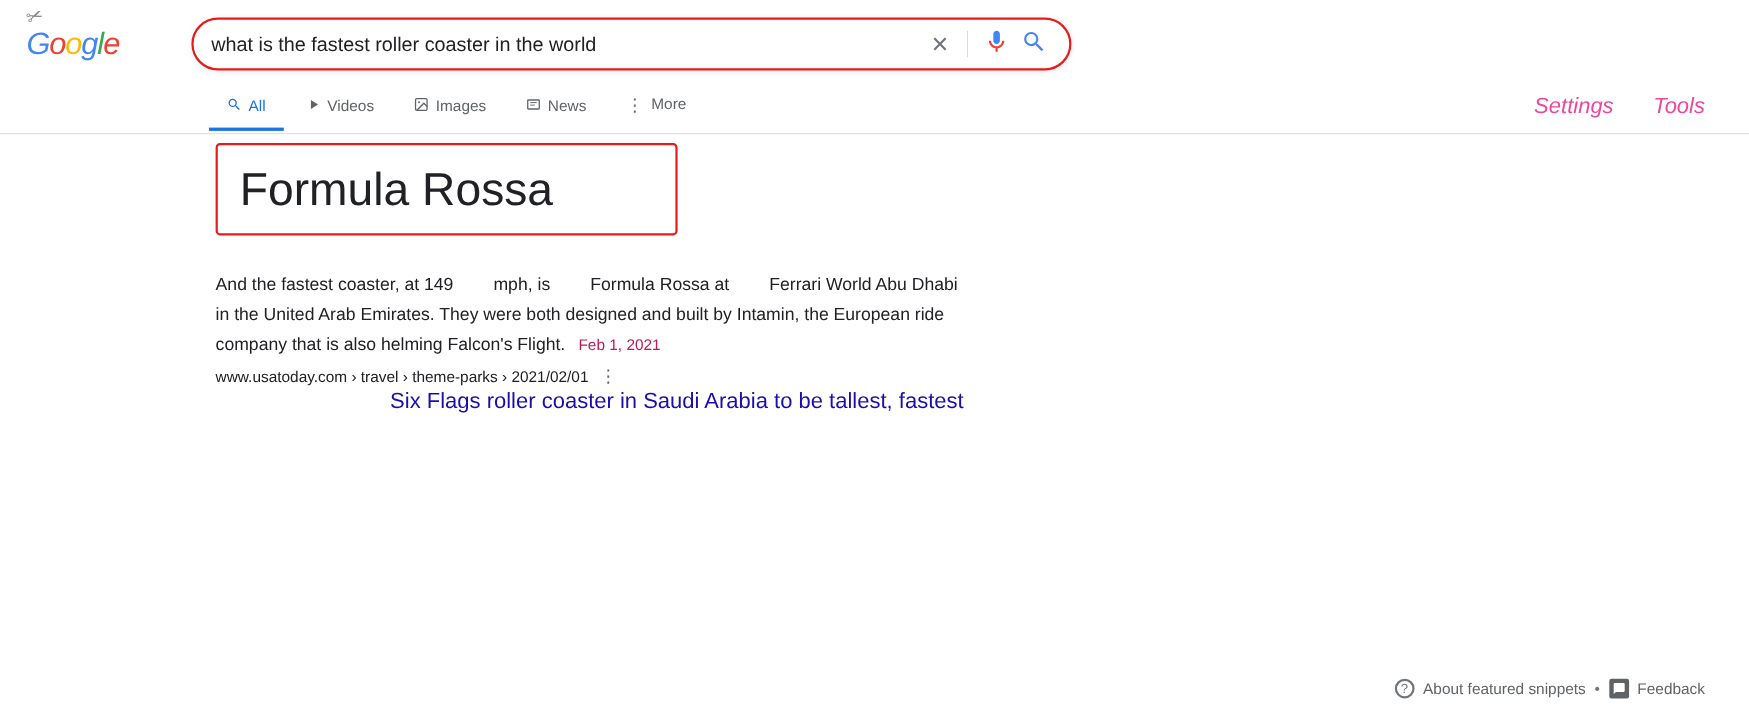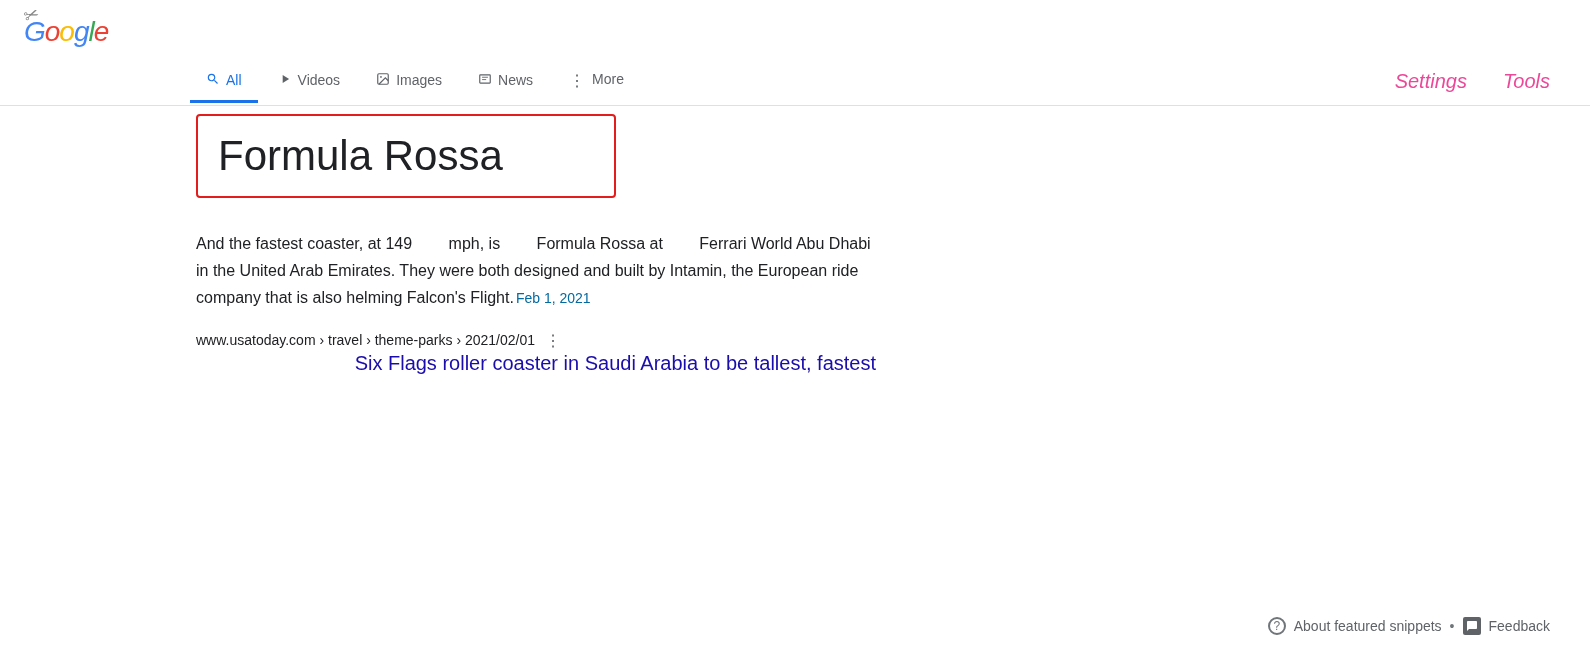--- a/index.html
+++ b/index.html
@@ -179,28 +179,28 @@
       max-width: 750px;
       margin-top: 16px;
     }
 
     .snippet-description .bold {
       font-weight: 400;
       padding-left: 32px;
     }
 
     .snippet-date {
-      color: #0369a1;
-      font-size: 14px;
-      margin-left: 2px;
+      color: #be185d;
+      font-size: 14px;
+      margin-left: 12px;
     }
 
     
     .result-item {
-      margin-top: 19px;
+      margin-top: 4px;
     }
 
     .result-url-row {
       display: flex;
       align-items: center;
       gap: 6px;
       font-size: 14px;
       color: #202124;
       margin-bottom: 2px;
     }
@@ -280,20 +280,38 @@
 <div class="header">
 
   <span class="doodle-scissors">✂</span>
 
   <div class="logo-area">
     <div class="logo-text">
       <span class="g">G</span><span class="o1">o</span><span class="o2">o</span><span class="g2">g</span><span class="l">l</span><span class="e">e</span>
     </div>
   </div>
 
+  <div class="search-bar-container">
+    <input class="search-input" type="text" value="what is the fastest roller coaster in the world" style="">
+    <span class="search-clear-icon" title="Clear">✕</span>
+    <div class="search-divider"></div>
+
+    <div class="mic-icon-container">
+      <svg class="mic-icon" viewBox="0 0 24 24">
+        <path d="M12 14c1.66 0 3-1.34 3-3V5c0-1.66-1.34-3-3-3S9 3.34 9 5v6c0 1.66 1.34 3 3 3z" fill="#4285F4"></path>
+        <path d="M17 11c0 2.76-2.24 5-5 5s-5-2.24-5-5H5c0 3.53 2.61 6.43 6 6.92V21h2v-3.08c3.39-.49 6-3.39 6-6.92h-2z" fill="#EA4335"></path>
+      </svg>
+    </div>
+
+    <div class="search-icon-container">
+      <svg width="24" height="24" viewBox="0 0 24 24">
+        <path d="M15.5 14h-.79l-.28-.27A6.471 6.471 0 0 0 16 9.5 6.5 6.5 0 1 0 9.5 16c1.61 0 3.09-.59 4.23-1.57l.27.28v.79l5 4.99L20.49 19l-4.99-5zm-6 0C7.01 14 5 11.99 5 9.5S7.01 5 9.5 5 14 7.01 14 9.5 11.99 14 9.5 14z" fill="#4285F4"></path>
+      </svg>
+    </div>
+  </div>
 </div>
 
 <nav class="nav-bar">
   <a class="nav-tab active">
     <svg width="14" height="14" viewBox="0 0 24 24">
         <path d="M15.5 14h-.79l-.28-.27A6.471 6.471 0 0 0 16 9.5 6.5 6.5 0 1 0 9.5 16c1.61 0 3.09-.59 4.23-1.57l.27.28v.79l5 4.99L20.49 19l-4.99-5zm-6 0C7.01 14 5 11.99 5 9.5S7.01 5 9.5 5 14 7.01 14 9.5 11.99 14 9.5 14z" fill="#1a73e8"></path>
       </svg>
     <span>All</span>
   </a>
   <a class="nav-tab">

